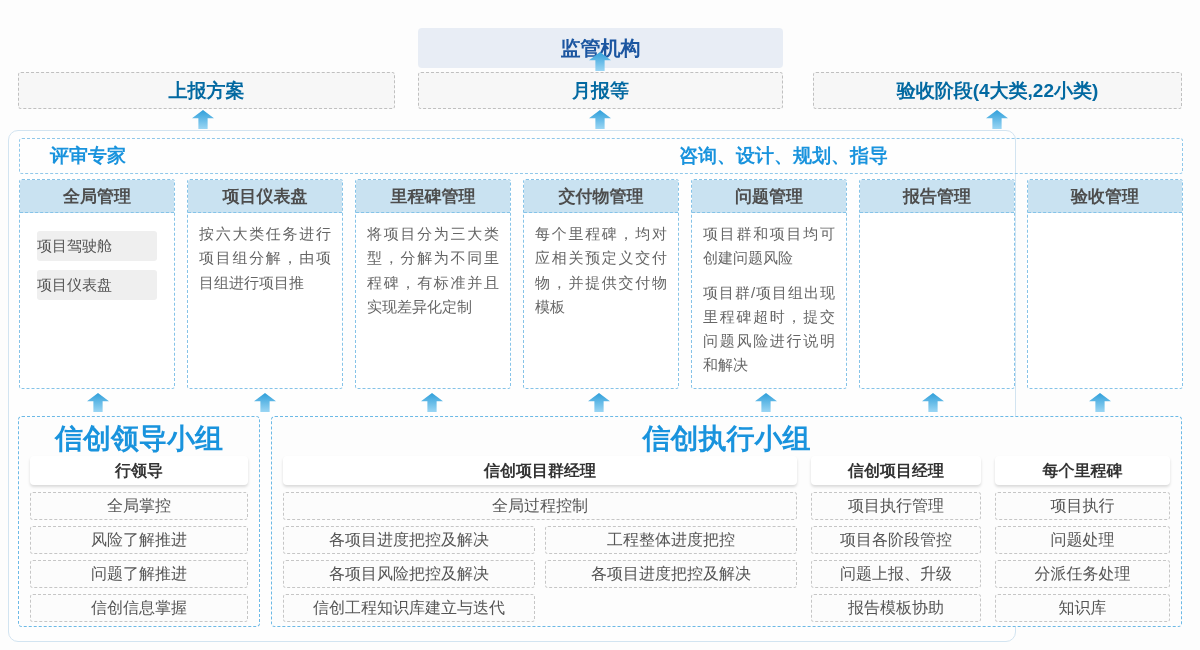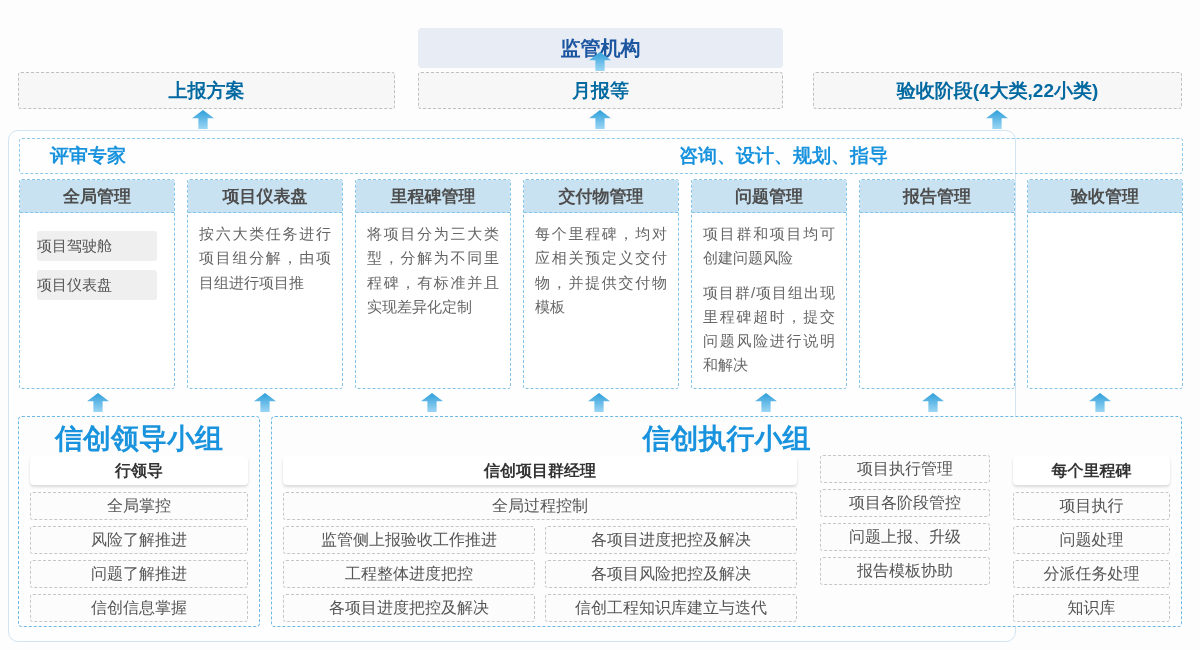--- a/index.html
+++ b/index.html
@@ -88,21 +88,21 @@
   .role-card {
     background:#fff; border-radius:4px; box-shadow:0 2px 3px rgba(0,0,0,.14);
     height:29px; line-height:29px; text-align:center;
     color:#333; font-weight:bold; font-size:16px; margin:1px 1px 7px;
   }
   .item {
     border:1px dashed #c6c6c6; border-radius:3px; background:#fcfcfc;
     height:28px; line-height:26px; text-align:center;
     color:#555; font-size:16px; margin:0 1px 6px;
   }
-  .exec-content { display:flex; gap:21px; }
+  .exec-content { display:flex; gap:12px; }
   .sec-program { flex:0 0 516px; }
   .sec-pm      { flex:0 0 172px; }
   .sec-member  { flex:1 1 auto; }
   .pm-grid { display:grid; grid-template-columns:1fr 1fr; column-gap:8px; }
 </style>
 </head>
 <body>
 
 <div class="canvas">
 
@@ -194,30 +194,30 @@
 
   <div class="grp exec">
     <div class="grp-title">信创执行小组</div>
 
     <div class="exec-content">
 
       <div class="sec-program">
         <div class="role-card">信创项目群经理</div>
         <div class="item">全局过程控制</div>
         <div class="pm-grid">
-          <div class="item">监管侧上报验收工作推进</div>
           <div class="item">各项目进度把控及解决</div>
           <div class="item">工程整体进度把控</div>
           <div class="item">各项目风险把控及解决</div>
           <div class="item">各项目进度把控及解决</div>
           <div class="item">信创工程知识库建立与迭代</div>
         </div>
       </div>
 
       <div class="sec-pm">
+        <div class="role-card">信创项目经理</div>
         <div class="item">项目执行管理</div>
         <div class="item">项目各阶段管控</div>
         <div class="item">问题上报、升级</div>
         <div class="item">报告模板协助</div>
       </div>
 
       <div class="sec-member">
         <div class="role-card">每个里程碑</div>
         <div class="item">项目执行</div>
         <div class="item">问题处理</div>

